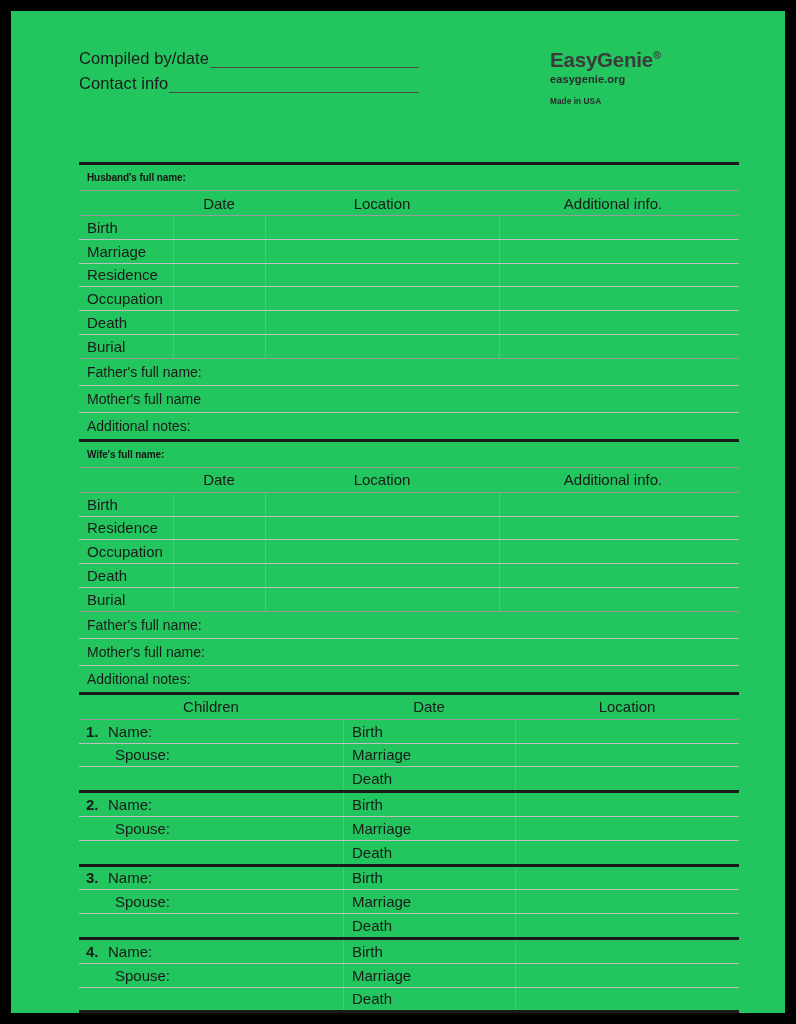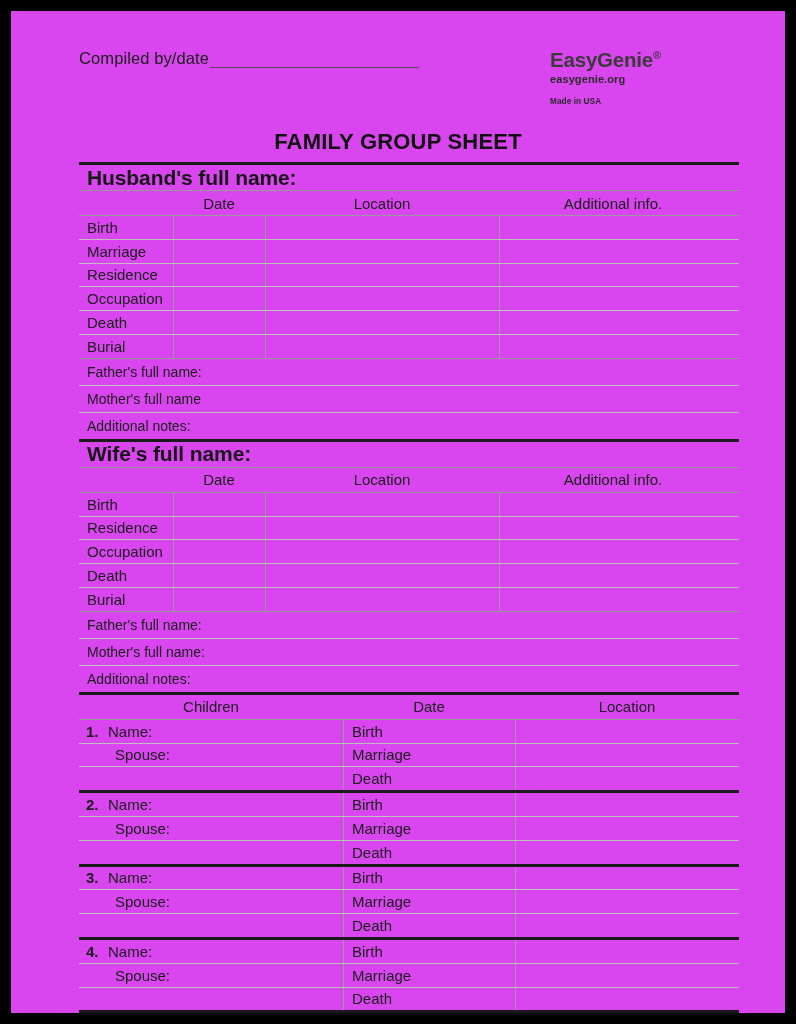--- a/index.html
+++ b/index.html
@@ -10,21 +10,21 @@
     background: #000000;
     font-family: "Liberation Sans", sans-serif;
   }
 
   #page-frame {
     position: absolute;
     left: 11px;
     top: 11px;
     width: 774px;
     height: 1002px;
-    background: #d946ef;
+    background: #22c55e;
     overflow: hidden;
   }
 
   
   .header {
     position: absolute;
     left: 0; top: 0;
     width: 774px;
     height: 110px;
   }
@@ -109,21 +109,21 @@
 
   .rule-thick { border-top: 3px solid #1a1a1a; }
   .rule-thin  { border-top: 1px solid #bfbfbf; }
   .rule-med   { border-top: 1.1px solid #9a9a9a; }
 
   .section-head {
     height: 25px;
     display: flex;
     align-items: center;
     padding-left: 8px;
-    font-size: 21px;
+    font-size: 10px;
     font-weight: 700;
     color: #161616;
     letter-spacing: -0.1px;
   }
 
   .colhead {
     height: 24px;
     display: flex;
     align-items: center;
     font-size: 15px;
@@ -214,32 +214,35 @@
 
 <div id="page-frame">
 
   <div class="header">
 
     <div class="compiled-block">
       <div class="field-line">
         <span class="lbl">Compiled by/date</span>
         <span class="rule"></span>
       </div>
+      <div class="field-line">
+        <span class="lbl">Contact info</span>
+        <span class="rule"></span>
+      </div>
     </div>
 
     <div class="brand">
       <div class="brand-name">
         <span>EasyGenie</span><span class="reg">®</span>
       </div>
       <div class="brand-url">easygenie.org</div>
       <div class="brand-made">Made in USA</div>
     </div>
   </div>
 
-  <div class="sheet-title">FAMILY GROUP SHEET</div>
 
   <div class="form-body">
 
     <div class="rule-thick"></div>
     <div class="section-head">Husband's full name:</div>
 
     <div class="rule-med"></div>
     <div class="colhead">
       <div class="c-label"></div>
       <div class="c-date">

